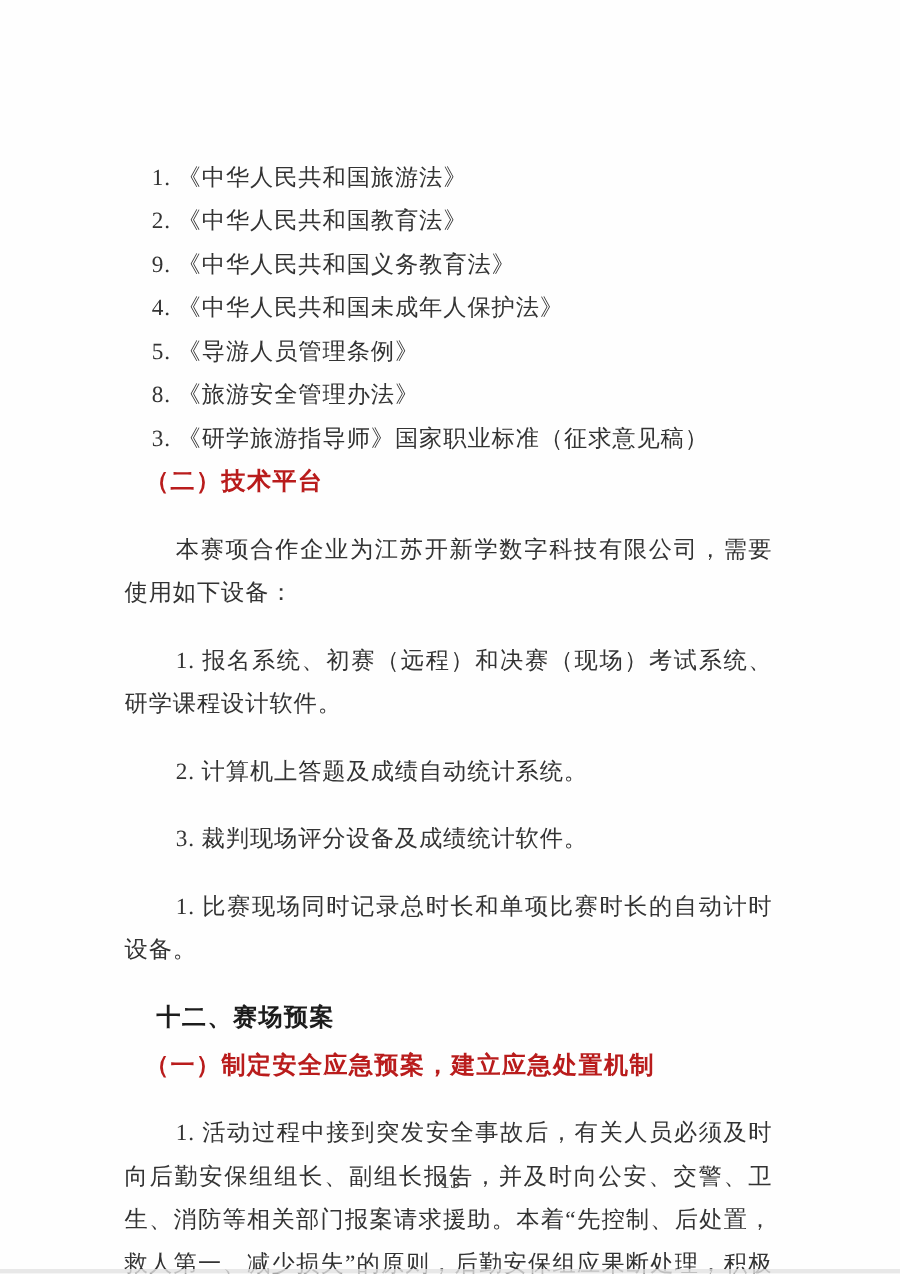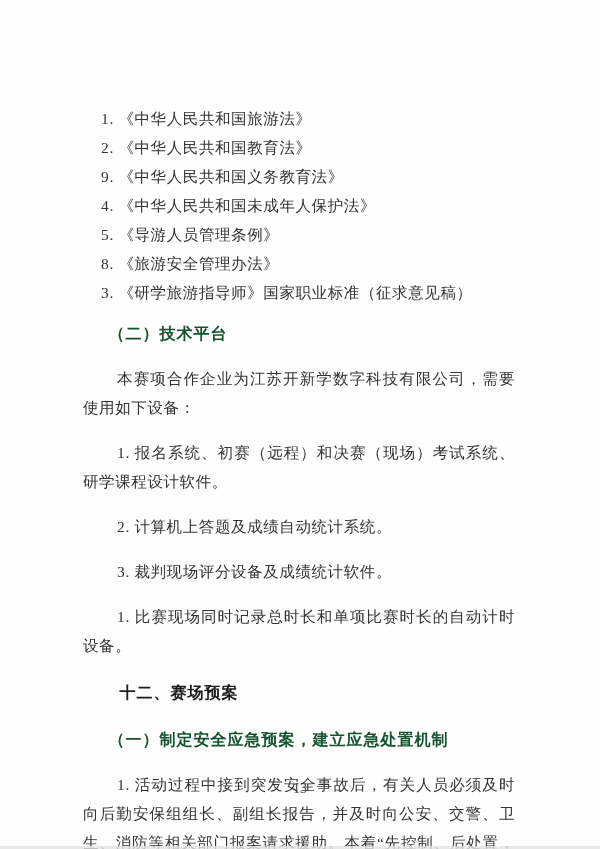--- a/index.html
+++ b/index.html
@@ -29,35 +29,35 @@
   }
   .law-line {
     text-indent: 2.2em;
     white-space: nowrap;
   }
   p.para {
     margin: 16px;
     text-indent: 2.2em;
   }
   h2.hei {
-    margin: 18px;
+    margin: 3px;
     font-size: 16px;
     line-height: 29px;
     font-weight: bold;
     color: #1c1c1c;
     text-indent: 2.15em;
     font-family: "Liberation Sans", "DejaVu Sans", sans-serif;
     letter-spacing: 1px;
   }
   h3.kaiti {
-    margin: 12px;
+    margin: 0;
     font-size: 16px;
     line-height: 29px;
     font-weight: bold;
-    color: #14532d;
+    color: #b91c1c;
     text-indent: 1.85em;
     font-family: "Liberation Serif", "DejaVu Serif", serif;
     letter-spacing: 1px;
   }
   .page-number {
     position: absolute;
     left: 0;
     right: 0;
     top: 781px;
     text-align: center;

